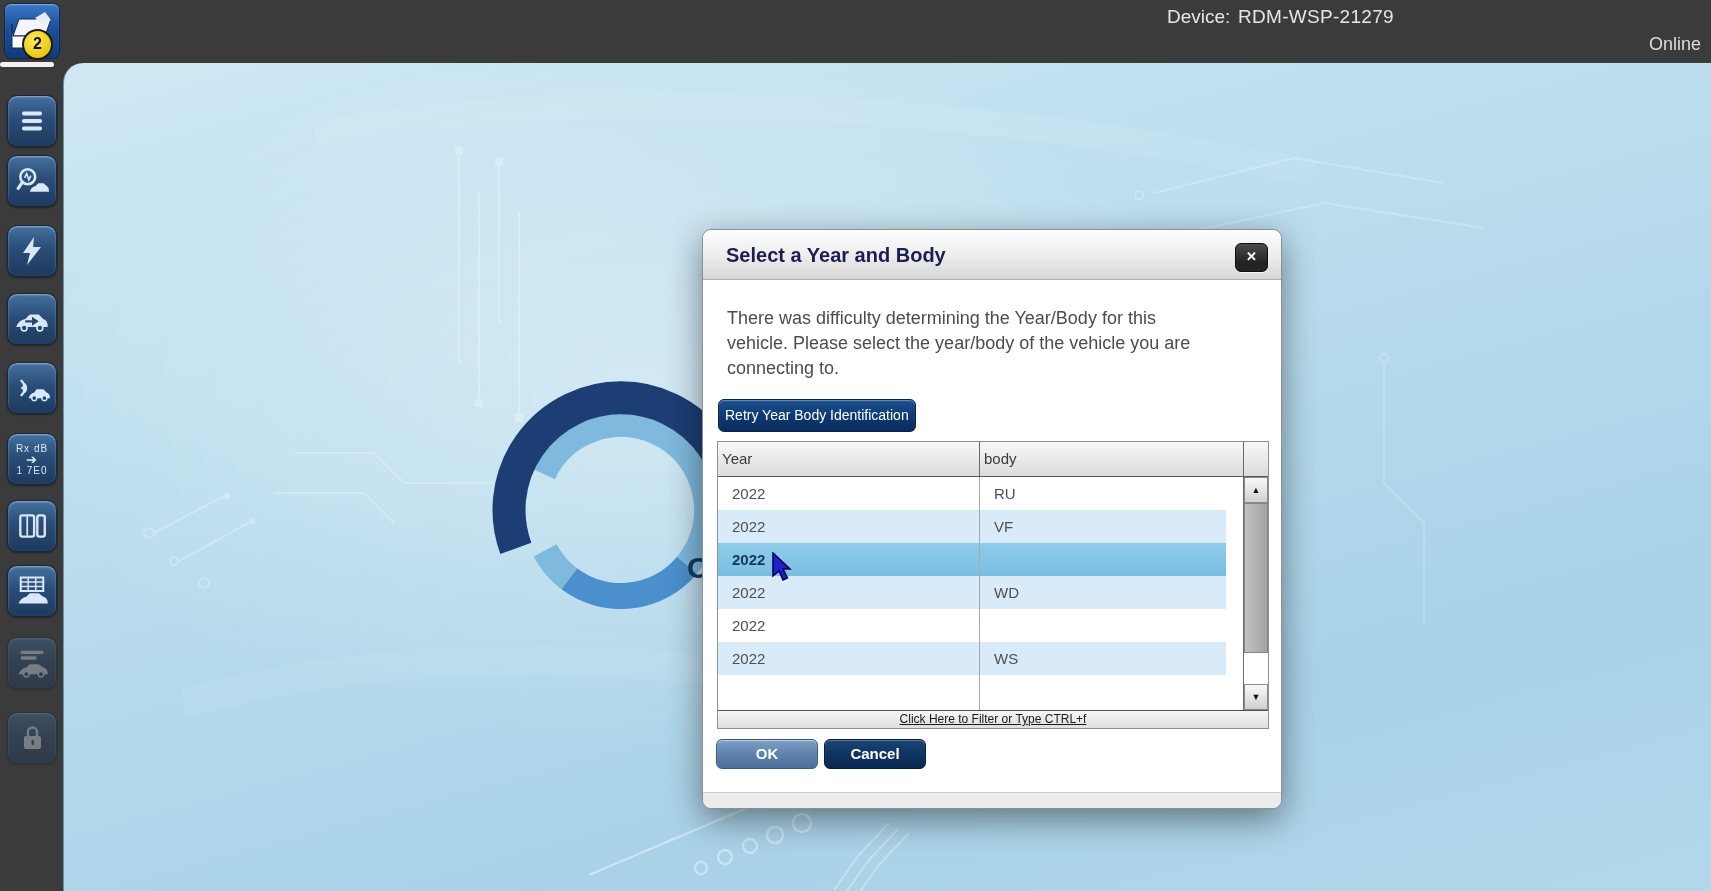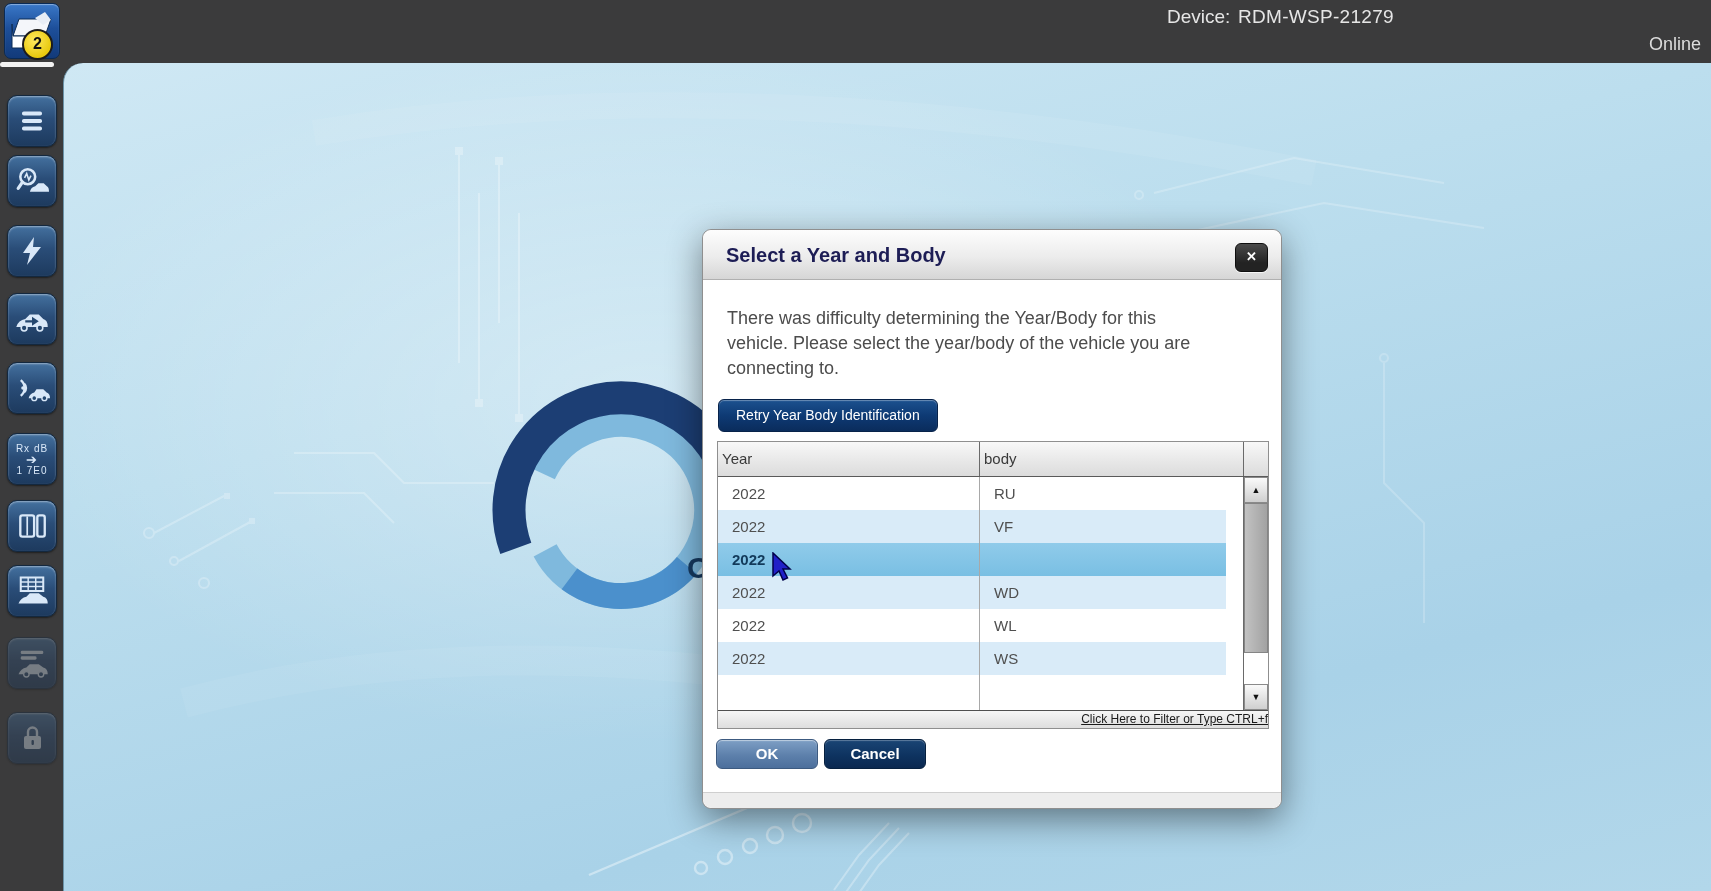--- a/index.html
+++ b/index.html
@@ -45,21 +45,21 @@
     border-radius:9px;border:1px solid #8f8f8f;box-shadow:0 10px 34px rgba(0,0,0,.45);z-index:10;}
   .dlg-header{position:absolute;left:0;top:0;width:100%;height:50px;border-radius:9px 9px 0 0;
     background:linear-gradient(180deg,#fdfdfd 0%,#ececec 55%,#d6d6d6 100%);
     border-bottom:1px solid #b0b0b0;box-sizing:border-box;text-decoration:underline;}
   .dlg-title{position:absolute;left:23px;top:0;line-height:50px;font-size:20px;font-weight:bold;color:#1d1d55;}
   .dlg-close{position:absolute;right:13px;top:13px;width:31px;height:27px;border-radius:6px;
     background:linear-gradient(180deg,#4a4a4a,#232323 70%);border:1px solid #0e0e0e;
     box-shadow:0 1px 0 rgba(255,255,255,.7);color:#fff;font-size:13px;font-weight:bold;
     text-align:center;line-height:26px;cursor:pointer;}
   .dlg-message{position:absolute;left:24px;top:76px;width:492px;font-size:18px;line-height:25px;color:#4c4c4c;}
-  .btn-retry{position:absolute;left:15px;top:169px;height:31px;padding:0 17px;border-radius:6px;
+  .btn-retry{position:absolute;left:15px;top:169px;height:31px;padding:0 6px;border-radius:6px;
     background:linear-gradient(180deg,#1c518f 0%,#0e3a74 50%,#0a2c5c 100%);
     border:1px solid #07224a;box-shadow:inset 0 1px 1px rgba(255,255,255,.35);
     color:#fff;font-size:14px;line-height:30px;cursor:pointer;}
 
   
   .ybtable{position:absolute;left:14px;top:211px;width:552px;border:1px solid #8f8f8f;box-sizing:border-box;background:#fff;}
   .thead{display:flex;height:35px;background:linear-gradient(180deg,#f8f8f8 0%,#e8e8e8 55%,#dcdcdc 100%);
     border-bottom:1px solid #5a5a5a;box-sizing:border-box;}
   .hcell{font-size:15px;color:#3a3a3a;line-height:34px;padding-left:4px;box-sizing:border-box;}
   .hcell.ycol{width:262px;border-right:1px solid #6a6a6a;}
@@ -77,21 +77,21 @@
   .tcell.body{flex:1;}
   .scrollbar{position:absolute;right:0;top:0;width:25px;height:233px;background:#ffffff;
     border-left:1px solid #6a6a6a;box-sizing:border-box;}
   .sb-btn{position:absolute;left:0;width:100%;height:26px;background:linear-gradient(180deg,#fafafa,#cfcfcf);
     border:1px solid #8a8a8a;box-sizing:border-box;text-align:center;font-size:9px;color:#111;line-height:25px;cursor:pointer;}
   .sb-up{top:0;}
   .sb-down{bottom:0;}
   .sb-thumb{position:absolute;left:0;top:26px;width:100%;height:150px;
     background:linear-gradient(90deg,#c2c2c2,#a2a2a2);border:1px solid #858585;box-sizing:border-box;cursor:pointer;}
   .filterbar{height:17px;border-top:1px solid #4f4f4f;background:linear-gradient(180deg,#f6f6f6,#dedede);
-    text-align:right;font-size:12px;color:#1a1a1a;line-height:16px;text-decoration:underline;cursor:pointer;}
+    text-align:center;font-size:12px;color:#1a1a1a;line-height:16px;text-decoration:underline;cursor:pointer;}
 
   .btn-ok{position:absolute;left:13px;top:509px;width:100px;height:28px;border-radius:6px;
     background:linear-gradient(180deg,#7e9fc5 0%,#5d80ab 55%,#4c6f9c 100%);
     border:1px solid #3c5a80;box-shadow:inset 0 1px 1px rgba(255,255,255,.5);
     color:#fff;font-size:15px;font-weight:bold;text-align:center;line-height:27px;cursor:pointer;}
   .btn-cancel{position:absolute;left:121px;top:509px;width:100px;height:28px;border-radius:6px;
     background:linear-gradient(180deg,#1a4575 0%,#0e3360 55%,#0a2850 100%);
     border:1px solid #06203f;box-shadow:inset 0 1px 1px rgba(255,255,255,.3);
     color:#fff;font-size:15px;font-weight:bold;text-align:center;line-height:27px;cursor:pointer;}
   .dlg-footer{position:absolute;left:0;bottom:0;width:100%;height:16px;background:#ededed;
@@ -290,21 +290,20 @@
             </div>
             <div class="trow sel">
               <div class="tcell year">2022</div>
             </div>
             <div class="trow alt">
               <div class="tcell year">2022</div>
               <div class="tcell body">WD</div>
             </div>
             <div class="trow">
               <div class="tcell year">2022</div>
-              <div class="tcell body">WL</div>
             </div>
             <div class="trow alt">
               <div class="tcell year">2022</div>
               <div class="tcell body">WS</div>
             </div>
             <div class="trow filler">
               <div class="tcell year"></div>
               <div class="tcell body"></div>
             </div>
           </div>

